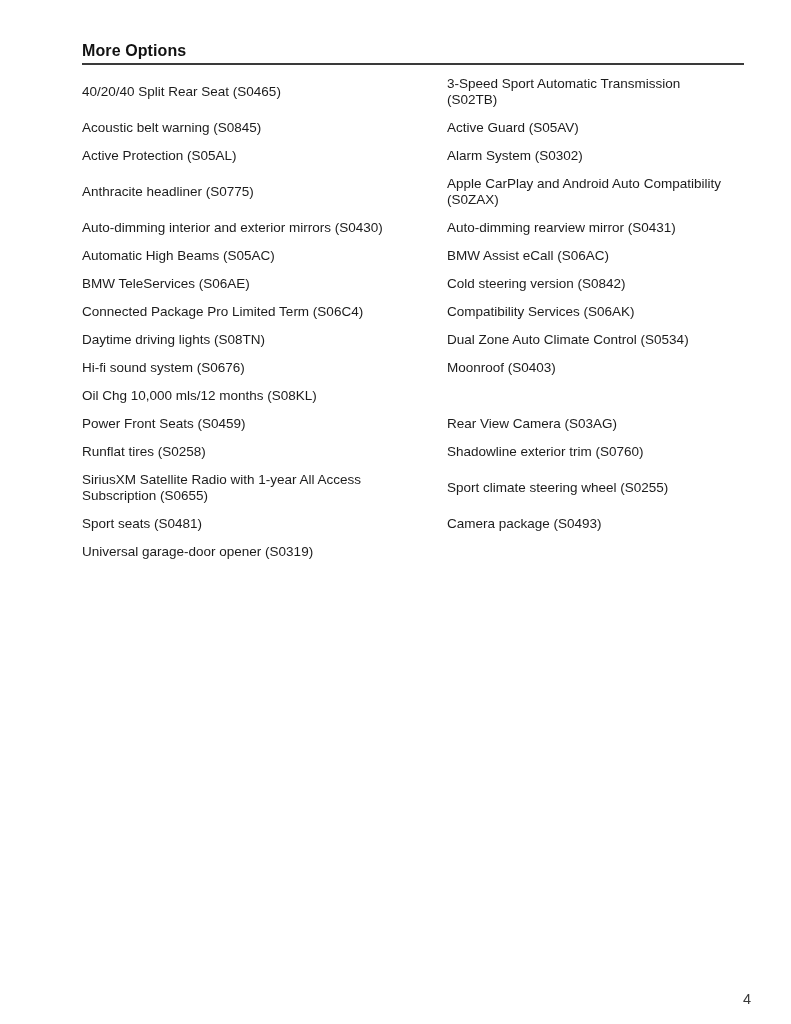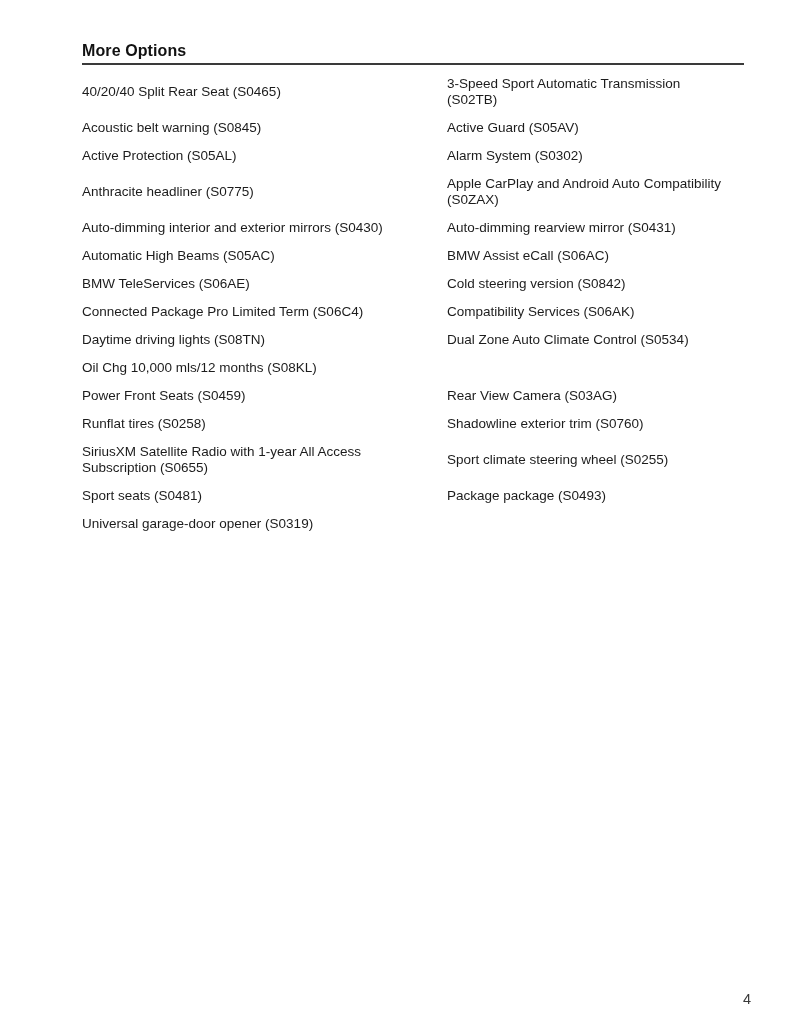--- a/index.html
+++ b/index.html
@@ -103,38 +103,42 @@
       </div>
       <div class="option-row">
         <div class="option-cell left">Connected Package Pro Limited Term (S06C4)</div>
         <div class="option-cell right">Compatibility Services (S06AK)</div>
       </div>
       <div class="option-row">
         <div class="option-cell left">Daytime driving lights (S08TN)</div>
         <div class="option-cell right">Dual Zone Auto Climate Control (S0534)</div>
       </div>
       <div class="option-row">
+        <div class="option-cell left">Hi-fi sound system (S0676)</div>
+        <div class="option-cell right">Moonroof (S0403)</div>
+      </div>
+      <div class="option-row">
         <div class="option-cell left">Oil Chg 10,000 mls/12 months (S08KL)</div>
       </div>
       <div class="option-row">
         <div class="option-cell left">Power Front Seats (S0459)</div>
         <div class="option-cell right">Rear View Camera (S03AG)</div>
       </div>
       <div class="option-row">
         <div class="option-cell left">Runflat tires (S0258)</div>
         <div class="option-cell right">Shadowline exterior trim (S0760)</div>
       </div>
       <div class="option-row">
         <div class="option-cell left">SiriusXM Satellite Radio with 1-year All Access
 Subscription (S0655)</div>
         <div class="option-cell right">Sport climate steering wheel (S0255)</div>
       </div>
       <div class="option-row">
         <div class="option-cell left">Sport seats (S0481)</div>
-        <div class="option-cell right">Package package (S0493)</div>
+        <div class="option-cell right">Camera package (S0493)</div>
       </div>
       <div class="option-row">
         <div class="option-cell left">Universal garage-door opener (S0319)</div>
         <div class="option-cell right"></div>
       </div>
     </div>
   <div class="page-number">4</div>
 </div>
 
 </body></html>

